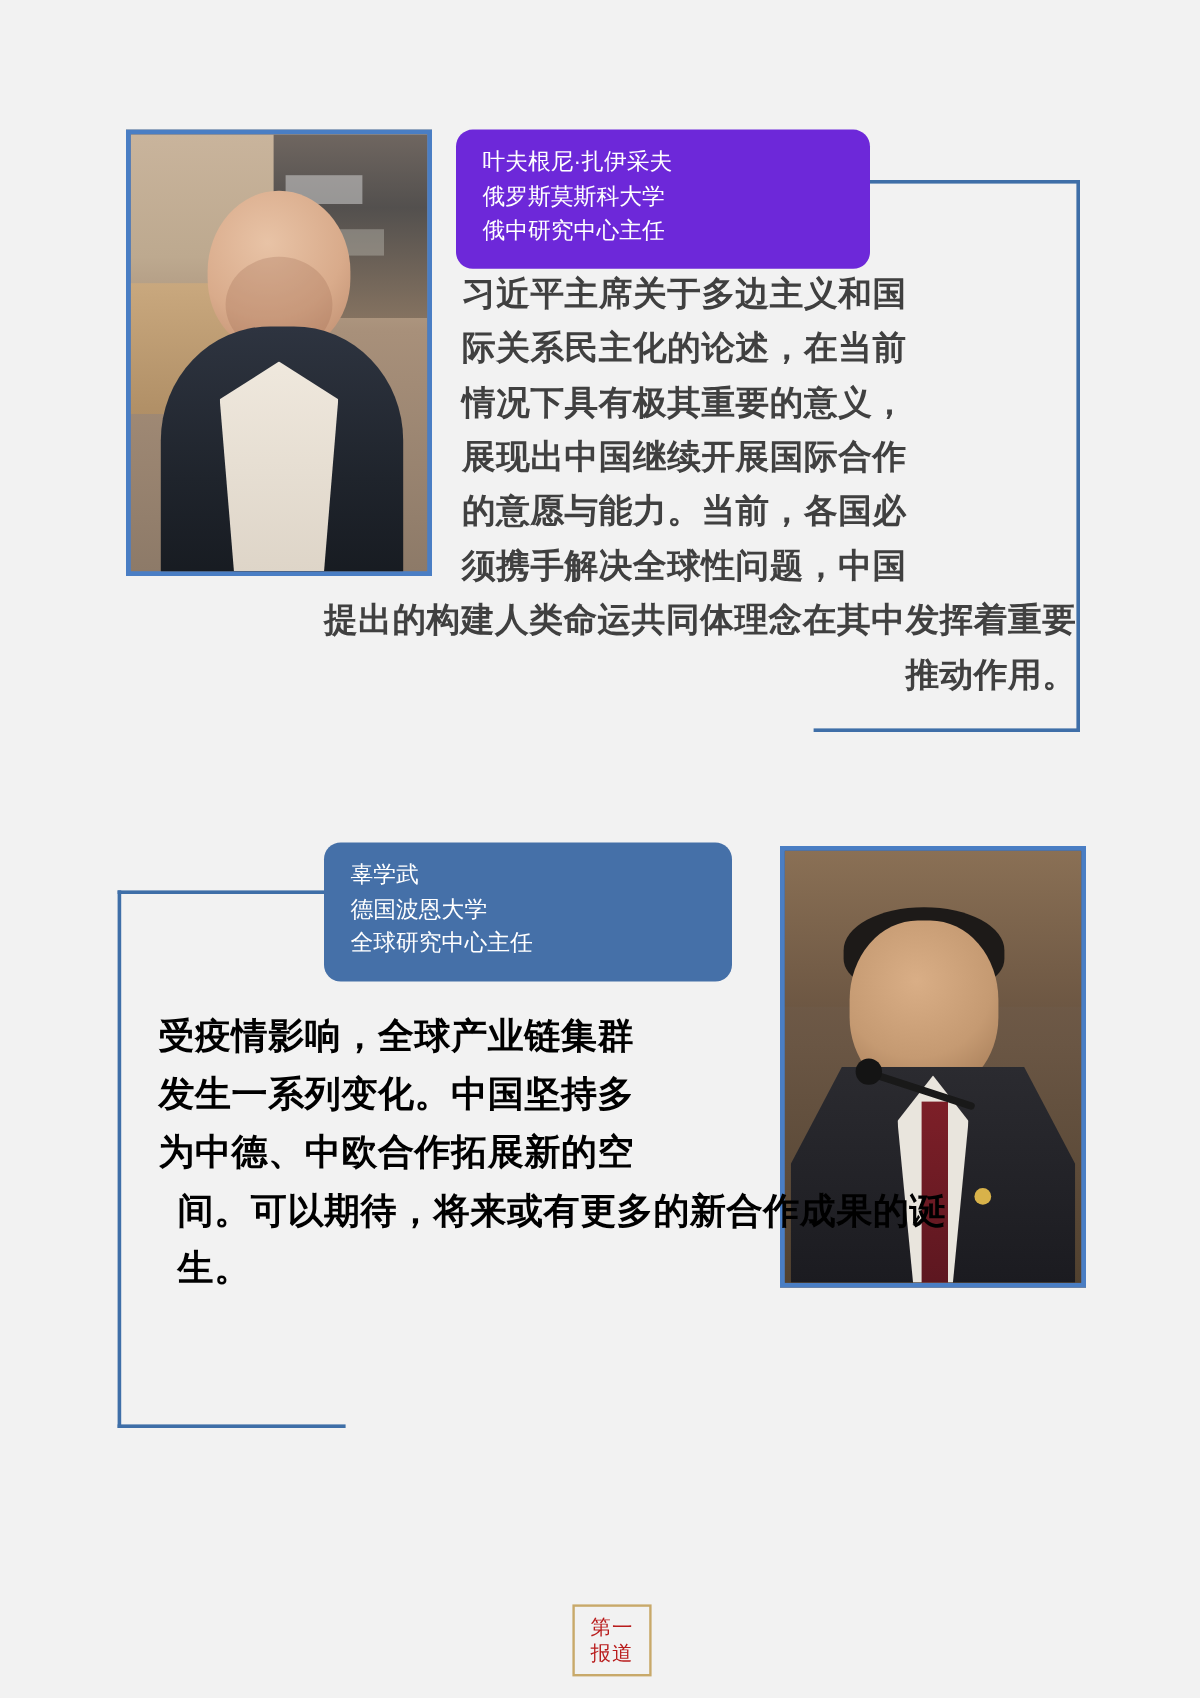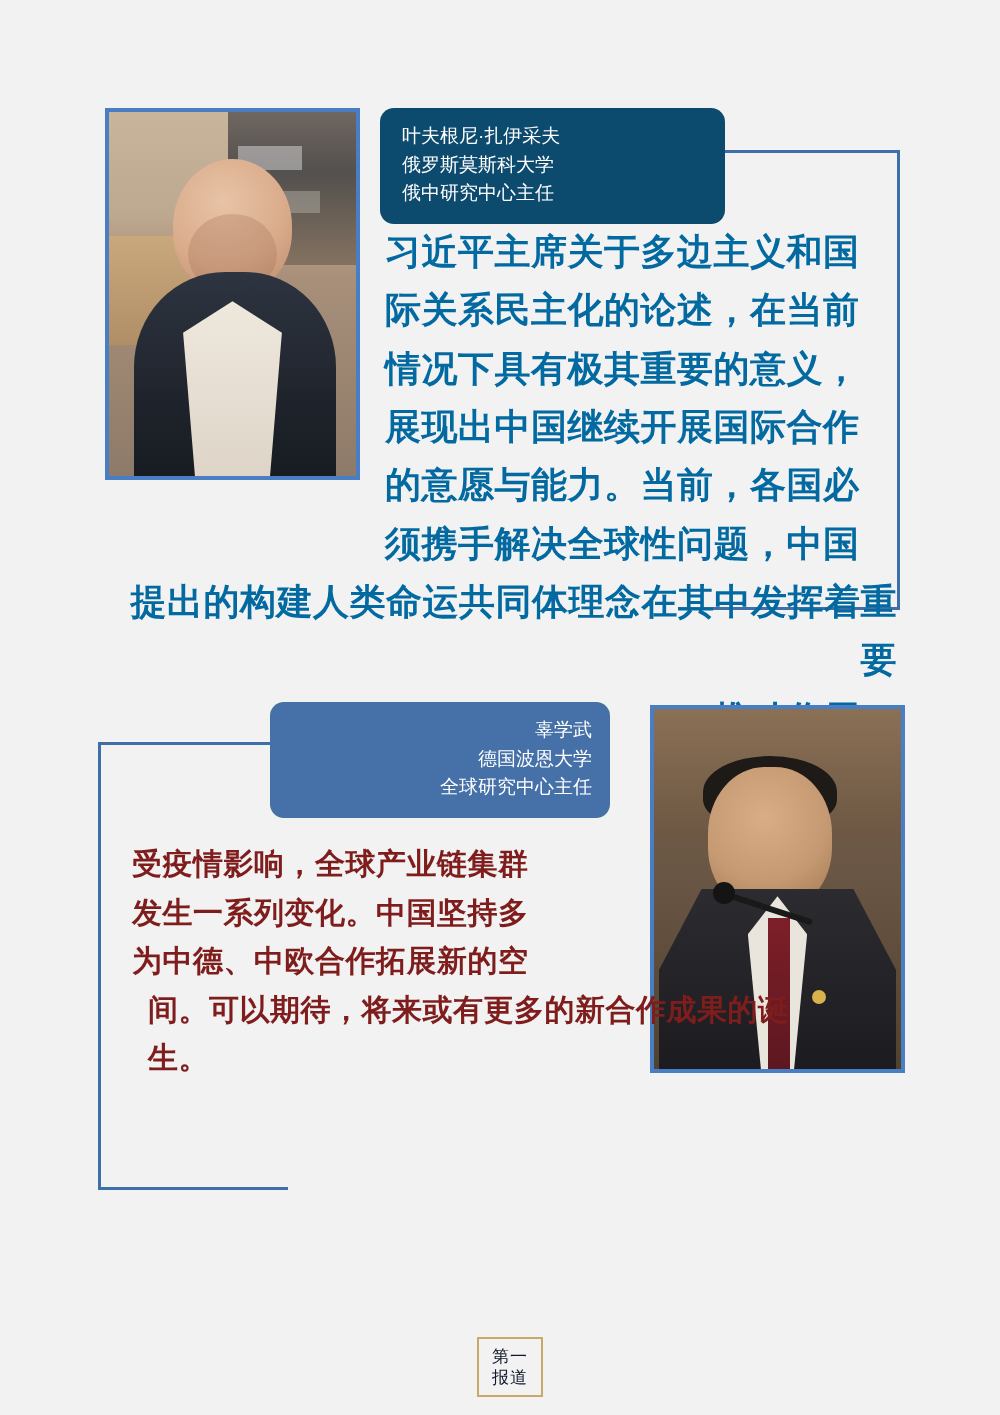--- a/index.html
+++ b/index.html
@@ -93,21 +93,21 @@
     background: linear-gradient(to bottom, #efe8dd, #ded5c8);
     clip-path: polygon(50% 0%, 100% 18%, 88% 100%, 12% 100%, 0% 18%);
   }
 
   .namecard1 {
     position: absolute;
     left: 380px;
     top: 108px;
     width: 345px;
     padding: 14px 18px 16px 22px;
-    background: #0c4a6e;
+    background: #6d28d9;
     border-radius: 14px;
     color: #ffffff;
     line-height: 1.5;
     font-size: 19px;
   }
   .namecard1 .line { white-space: nowrap; }
 
   .bracket1 {
     position: absolute;
     left: 678px;
@@ -117,23 +117,23 @@
     border-top: 3px solid #3f6fa8;
     border-right: 3px solid #3f6fa8;
     border-bottom: 3px solid #3f6fa8;
   }
 
   .quote1 {
     position: absolute;
     left: 95px;
     top: 222px;
     width: 780px;
-    color: #0369a1;
+    color: #404040;
     font-family: "DejaVu Serif", "Liberation Serif", serif;
-    font-size: 36px;
+    font-size: 28px;
     line-height: 1.62;
     font-weight: 700;
     letter-spacing: 0.5px;
   }
   .quote1 .indent-block {
     margin-left: 290px;
     width: 490px;
   }
   .quote1 .full-block {
     margin-left: 12px;
@@ -228,41 +228,40 @@
     position: absolute;
     left: 270px;
     top: 22px;
     width: 340px;
     padding: 14px 18px 16px 22px;
     background: #4570a8;
     border-radius: 14px;
     color: #ffffff;
     line-height: 1.5;
     font-size: 19px;
-    text-align: right;
   }
   .namecard2 .line { white-space: nowrap; }
 
   .bracket2 {
     position: absolute;
     left: 98px;
     top: 62px;
     width: 190px;
     height: 448px;
     border-top: 3px solid #3f6fa8;
     border-left: 3px solid #3f6fa8;
     border-bottom: 3px solid #3f6fa8;
   }
 
   .quote2 {
     position: absolute;
     left: 132px;
     top: 160px;
     width: 760px;
-    color: #7f1d1d;
+    color: #000000;
     font-family: "DejaVu Serif", "Liberation Serif", serif;
     font-size: 30px;
     line-height: 1.62;
     font-weight: 700;
     letter-spacing: 0.5px;
   }
   .quote2 .narrow-block {
     width: 470px;
   }
   .quote2 .wide-block {
@@ -275,21 +274,21 @@
     position: absolute;
     left: 477px;
     top: 1337px;
     width: 66px;
     height: 60px;
     border: 2px solid #c8a96a;
     display: flex;
     flex-direction: column;
     align-items: center;
     justify-content: center;
-    color: #0f172a;
+    color: #b91c1c;
     font-size: 17px;
     line-height: 1.25;
     letter-spacing: 1px;
   }
 </style>
 </head>
 <body>
 
 <div class="page">
 

